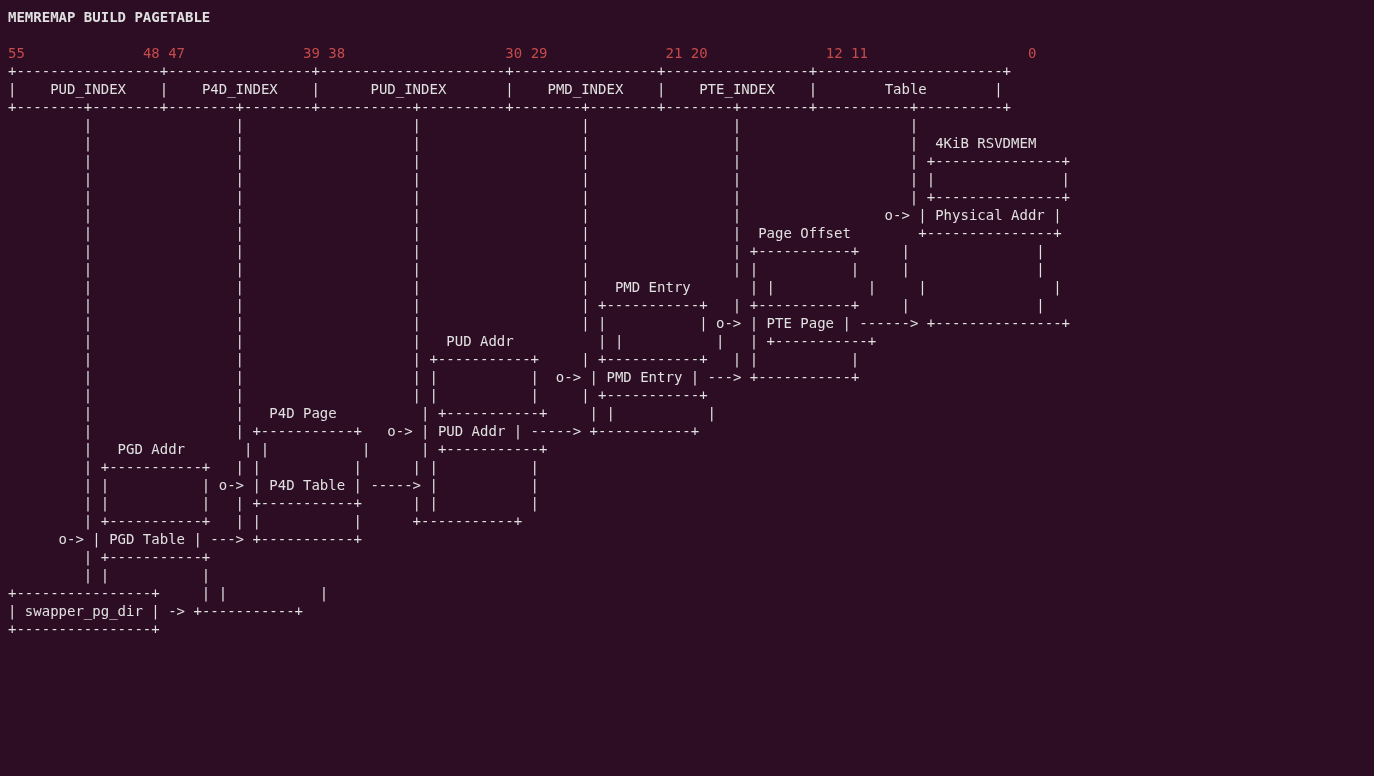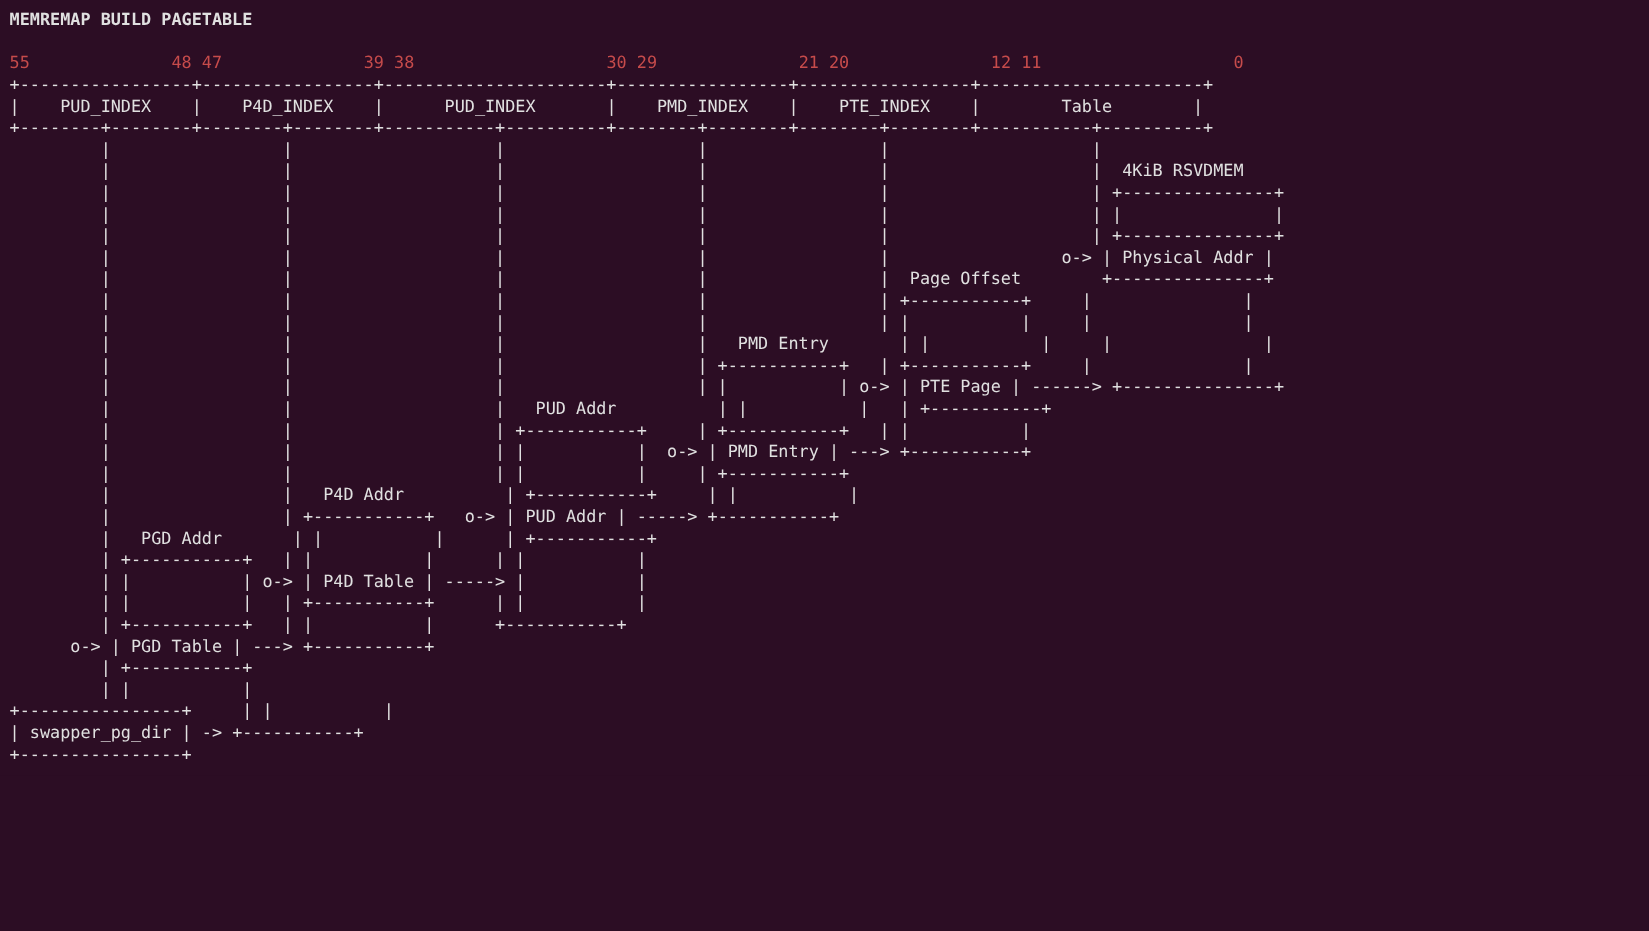--- a/index.html
+++ b/index.html
@@ -37,21 +37,21 @@
          |                 |                    |                   |                 |  <span>Page Offset</span>        +---------------+
          |                 |                    |                   |                 | +-----------+     |               |
          |                 |                    |                   |                 | |           |     |               |
          |                 |                    |                   |   <span>PMD Entry</span>       | |           |     |               |
          |                 |                    |                   | +-----------+   | +-----------+     |               |
          |                 |                    |                   | |           | o-&gt; | <span>PTE Page</span> | ------&gt; +---------------+
          |                 |                    |   <span>PUD Addr</span>          | |           |   | +-----------+
          |                 |                    | +-----------+     | +-----------+   | |           |
          |                 |                    | |           |  o-&gt; | <span>PMD Entry</span> | ---&gt; +-----------+
          |                 |                    | |           |     | +-----------+
-         |                 |   <span>P4D Addr</span>          | +-----------+     | |           |
+         |                 |   <span>P4D Page</span>          | +-----------+     | |           |
          |                 | +-----------+   o-&gt; | <span>PUD Addr</span> | -----&gt; +-----------+
          |   <span>PGD Addr</span>       | |           |      | +-----------+
          | +-----------+   | |           |      | |           |
          | |           | o-&gt; | <span>P4D Table</span> | -----&gt; |           |
          | |           |   | +-----------+      | |           |
          | +-----------+   | |           |      +-----------+
       o-&gt; | <span>PGD Table</span> | ---&gt; +-----------+
          | +-----------+
          | |           |
 +----------------+     | |           |

